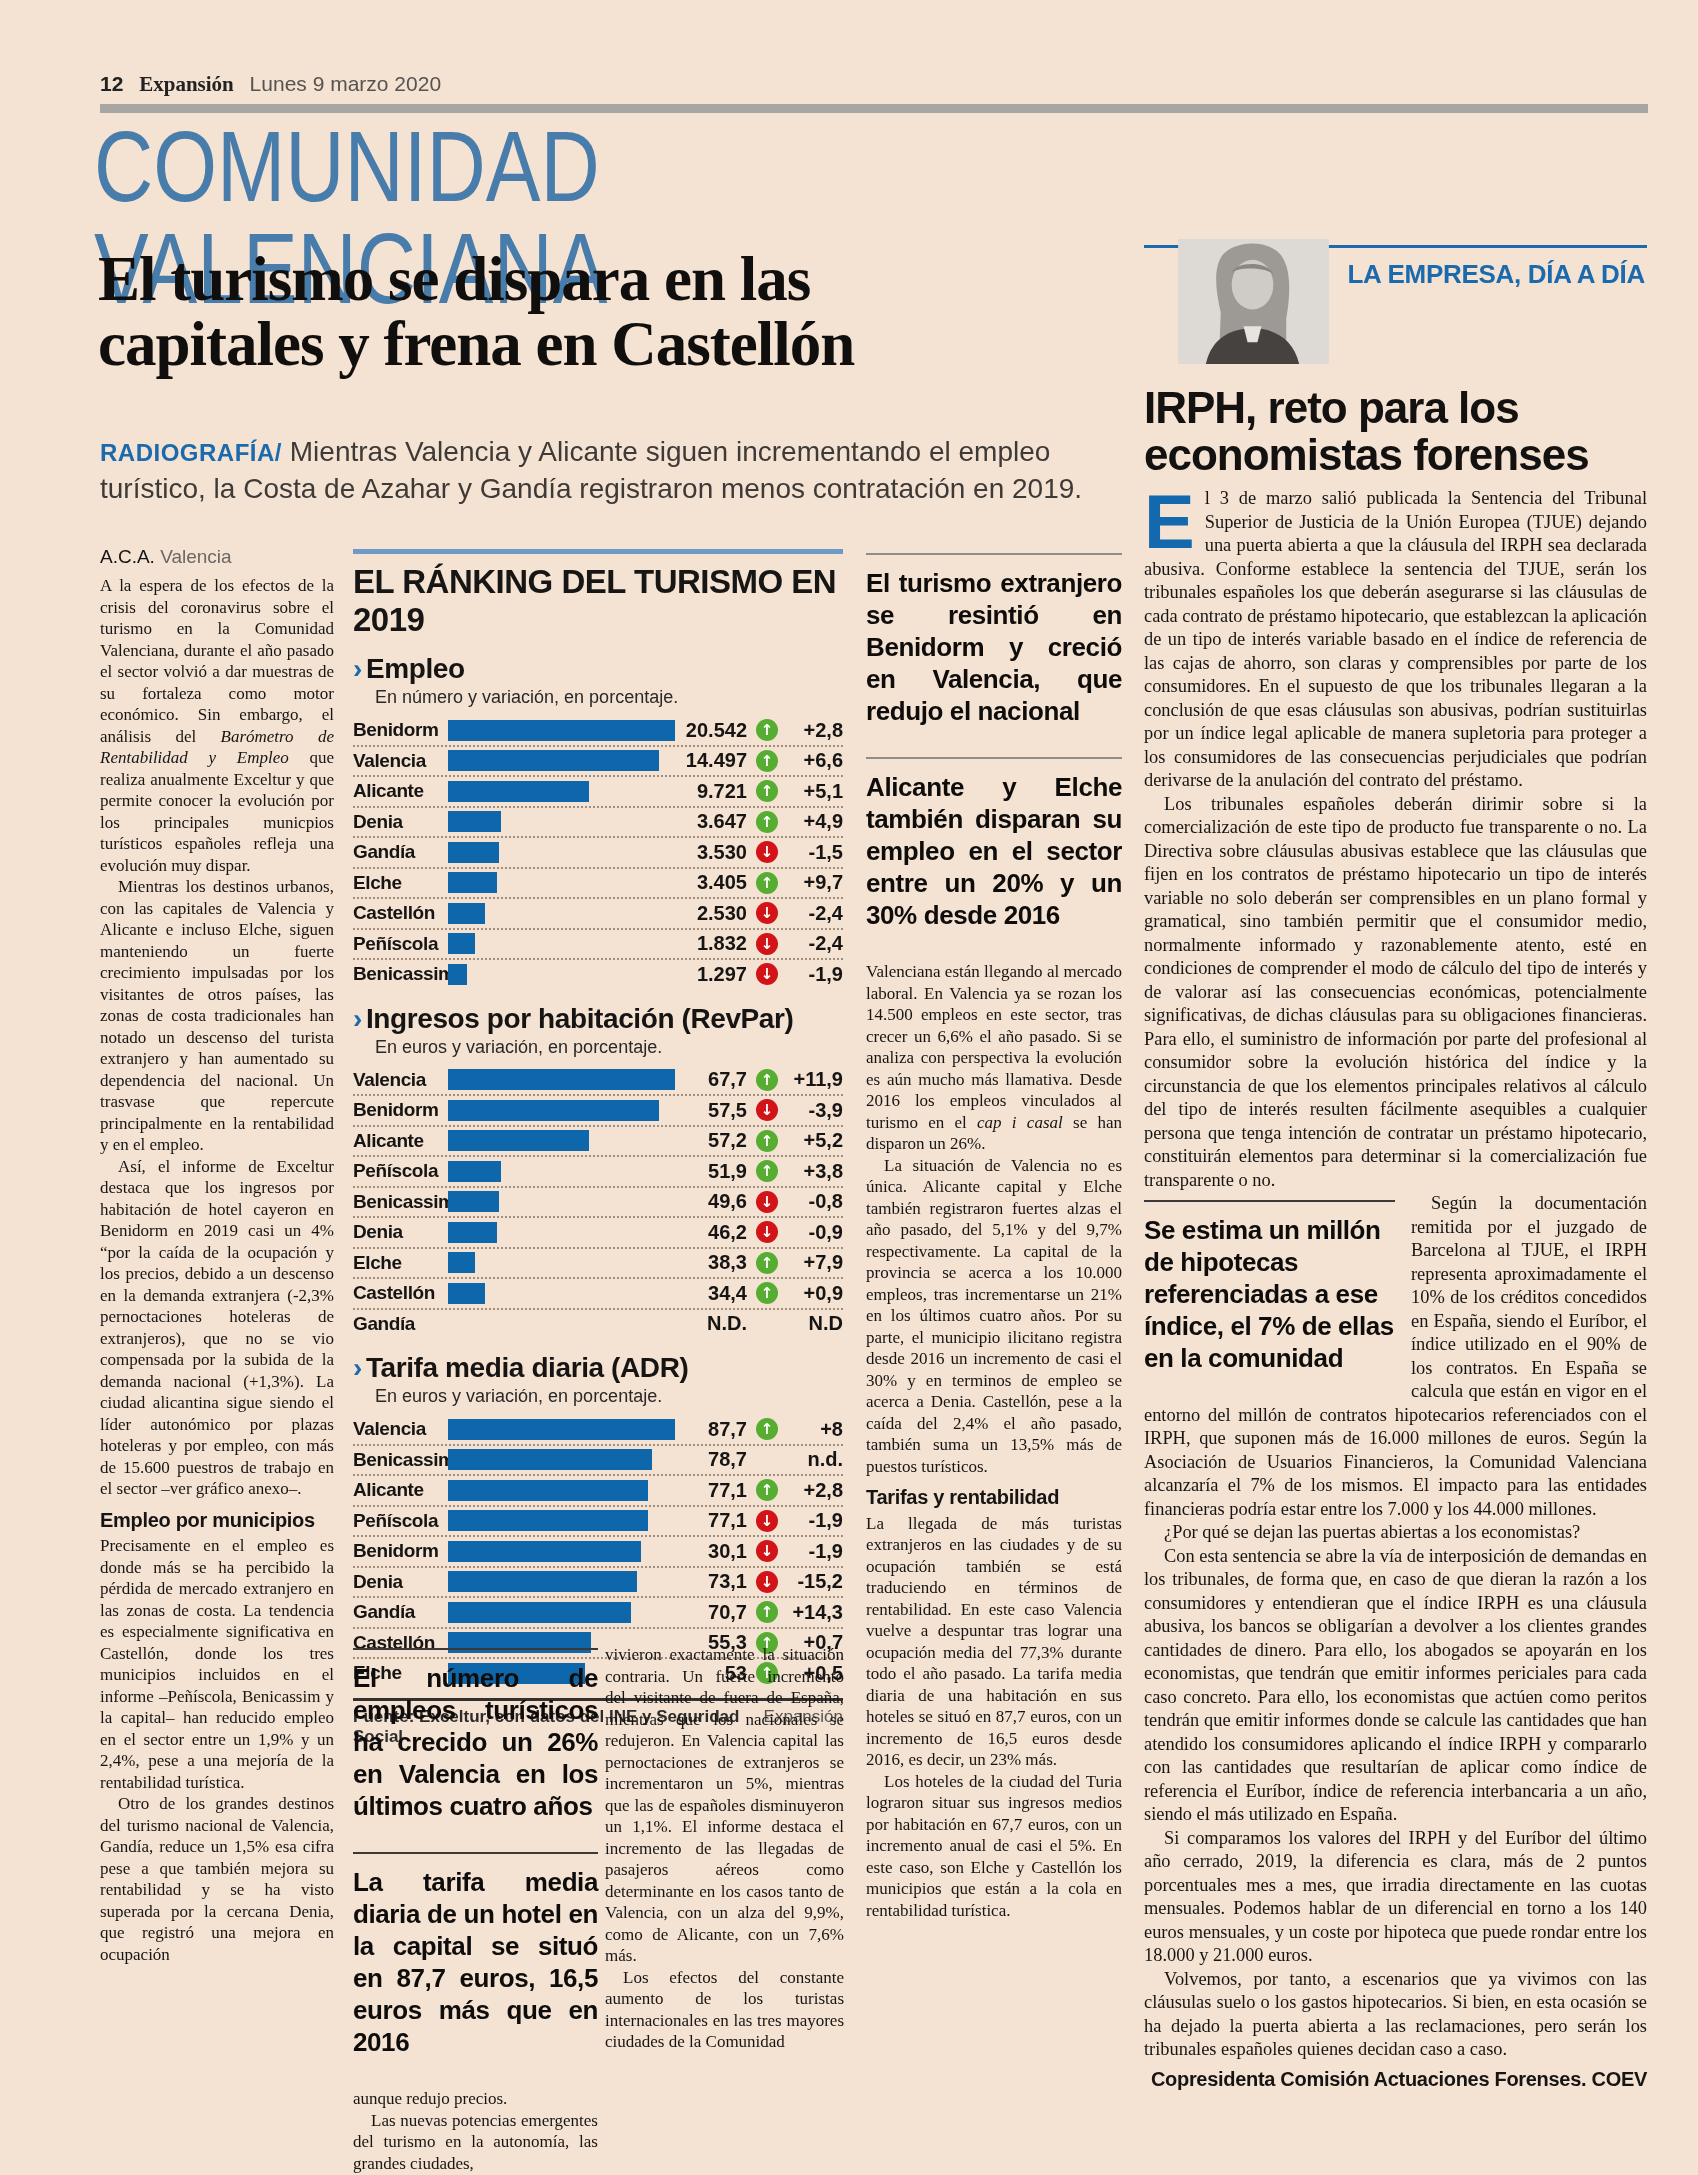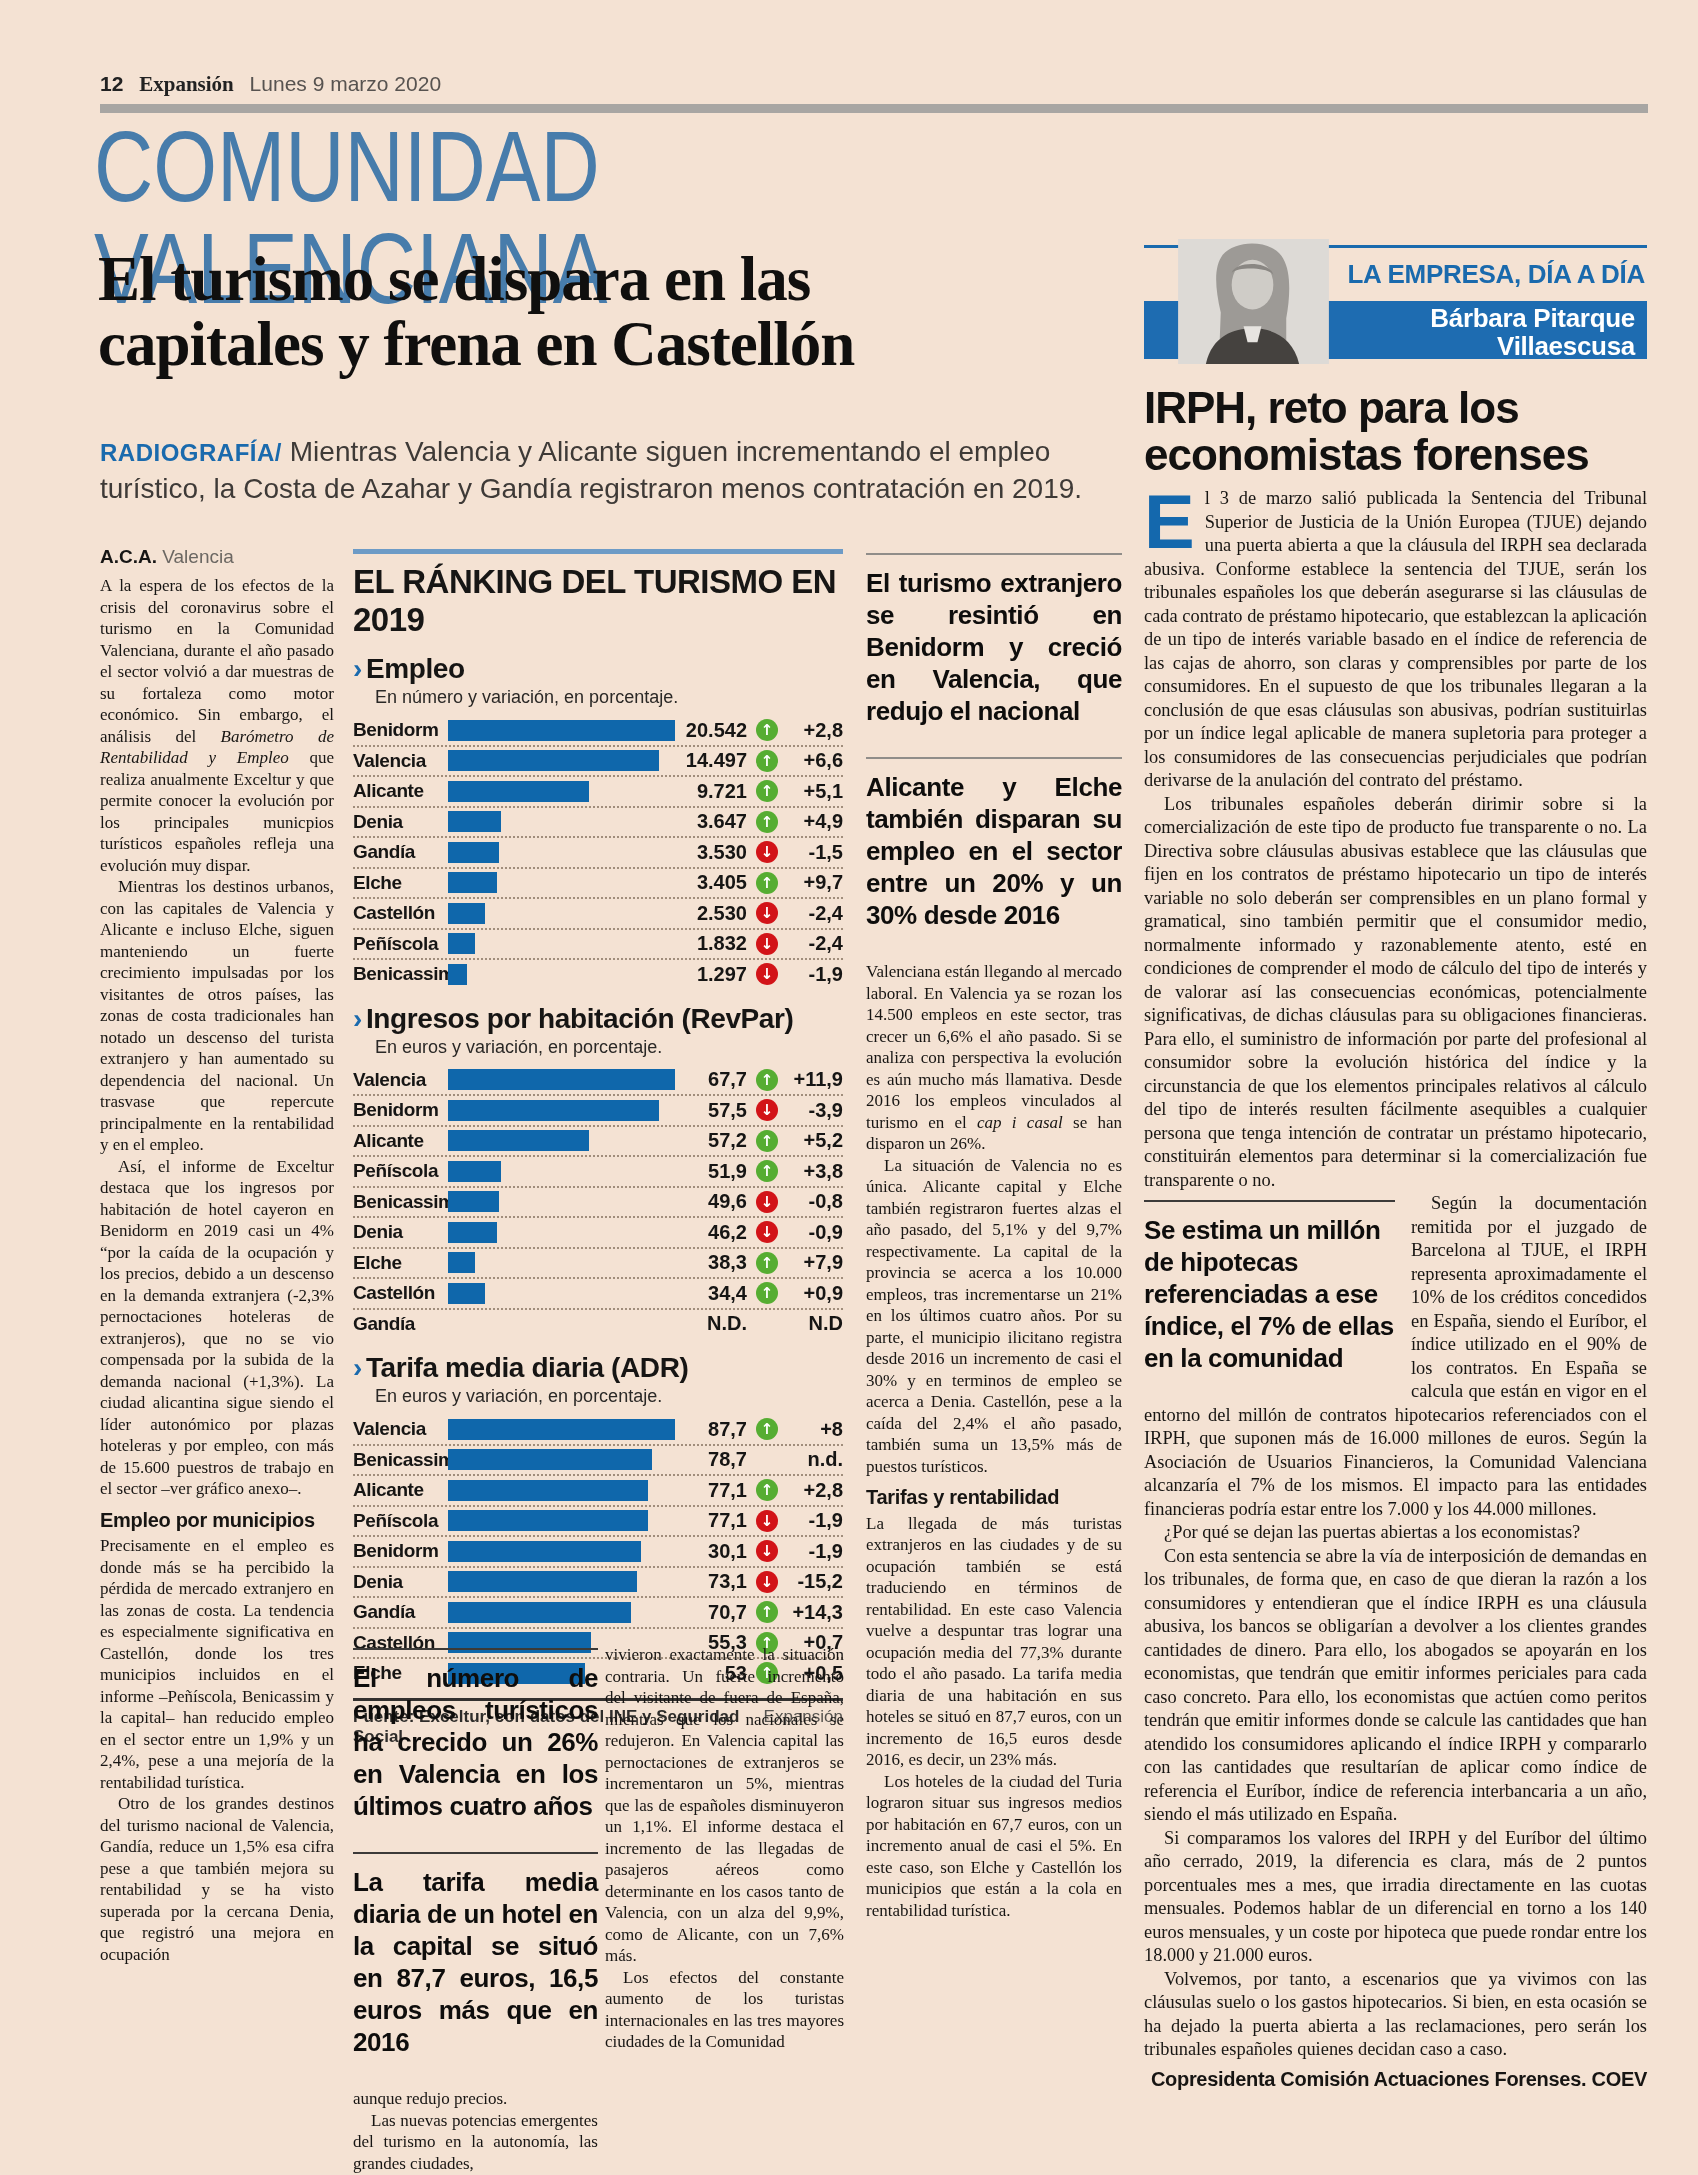--- a/index.html
+++ b/index.html
@@ -12,21 +12,21 @@
   .hdr .brand{font-weight:700;font-family:"Liberation Serif",serif;margin-left:10px;}
   .hdr .date{color:#575350;margin-left:10px;}
   .hdr-rule{position:absolute;left:100px;top:104px;width:1548px;height:9px;background:#a8a6a3;}
   .section-title{position:absolute;left:94px;top:115px;width:1194px;font-size:100px;line-height:1.02;color:#477cab;font-weight:400;letter-spacing:0px;transform:scaleX(0.82);transform-origin:left top;font-family:"Liberation Sans",sans-serif;}
 
   
   .headline{position:absolute;left:98px;top:247px;width:1025px;font-family:"Liberation Serif",serif;font-weight:700;font-size:63px;line-height:1.03;color:#100f0e;letter-spacing:-1px;}
   .standfirst{position:absolute;left:100px;top:434px;width:1035px;font-size:28px;line-height:36px;color:#3e3a37;}
   .standfirst .kicker{color:#1a6aad;font-weight:700;font-size:24px;letter-spacing:0.5px;}
   .byline{position:absolute;left:100px;top:546px;font-size:19px;}
-  .byline .who{font-weight:700;}
+  .byline .who{font-weight:400;}
   .byline .where{color:#6b6762;}
 
   .bodycol{position:absolute;font-family:"Liberation Serif",serif;font-size:17px;line-height:21.5px;text-align:justify;color:#171513;}
   .bodycol p{margin:0;}
   .bodycol p.ind{text-indent:18px;}
   .bodycol .subhead{font-family:"Liberation Sans",sans-serif;font-weight:700;font-size:20px;margin:10px 0 4px 0;letter-spacing:-0.3px;}
   .col1{left:100px;top:575px;width:234px;}
   .col2{left:353px;top:1648px;width:245px;}
   .col3{left:605px;top:1644px;width:239px;}
   .col4{left:866px;top:553px;width:256px;}
@@ -463,24 +463,20 @@
       <div class="subhead">Tarifas y rentabilidad</div>
       <p>La llegada de más turistas extranjeros en las ciudades y de su ocupación también se está traduciendo en términos de rentabilidad. En este caso Valencia vuelve a despuntar tras lograr una ocupación media del 77,3% durante todo el año pasado. La tarifa media diaria de una habitación en sus hoteles se situó en 87,7 euros, con un incremento de 16,5 euros desde 2016, es decir, un 23% más.</p>
       <p class="ind">Los hoteles de la ciudad del Turia lograron situar sus ingresos medios por habitación en 67,7 euros, con un incremento anual de casi el 5%. En este caso, son Elche y Castellón los municipios que están a la cola en rentabilidad turística.</p>
     </div>
   </div>
 
   <div class="opinion">
     <div class="op-head">
       <div class="op-topline"></div>
       <div class="op-kicker">LA EMPRESA, DÍA A DÍA</div>
-      <div class="op-banner">
-        <div>Bárbara Pitarque</div>
-        <div>Villaescusa</div>
-      </div>
       <svg class="op-photo" viewBox="0 0 152 126" xmlns="http://www.w3.org/2000/svg">
         <rect width="152" height="126" fill="#dddad6"></rect>
         <path d="M45 16 C58 0 96 0 106 20 C114 34 113 58 109 80 L109 126 L41 126 L43 74 C37 48 36 28 45 16 Z" fill="#9d9a96"></path>
         <ellipse cx="75" cy="46" rx="21" ry="25" fill="#cfccc7"></ellipse>
         <path d="M54 34 C58 22 92 22 96 36 C90 28 60 28 54 34 Z" fill="#8a8783"></path>
         <path d="M28 126 C34 98 56 90 75 90 C96 90 116 100 122 126 Z" fill="#45423f"></path>
         <path d="M66 88 L84 88 L80 104 L70 104 Z" fill="#e7e4e0"></path>
       </svg>
     </div>
     <div class="op-headline">

